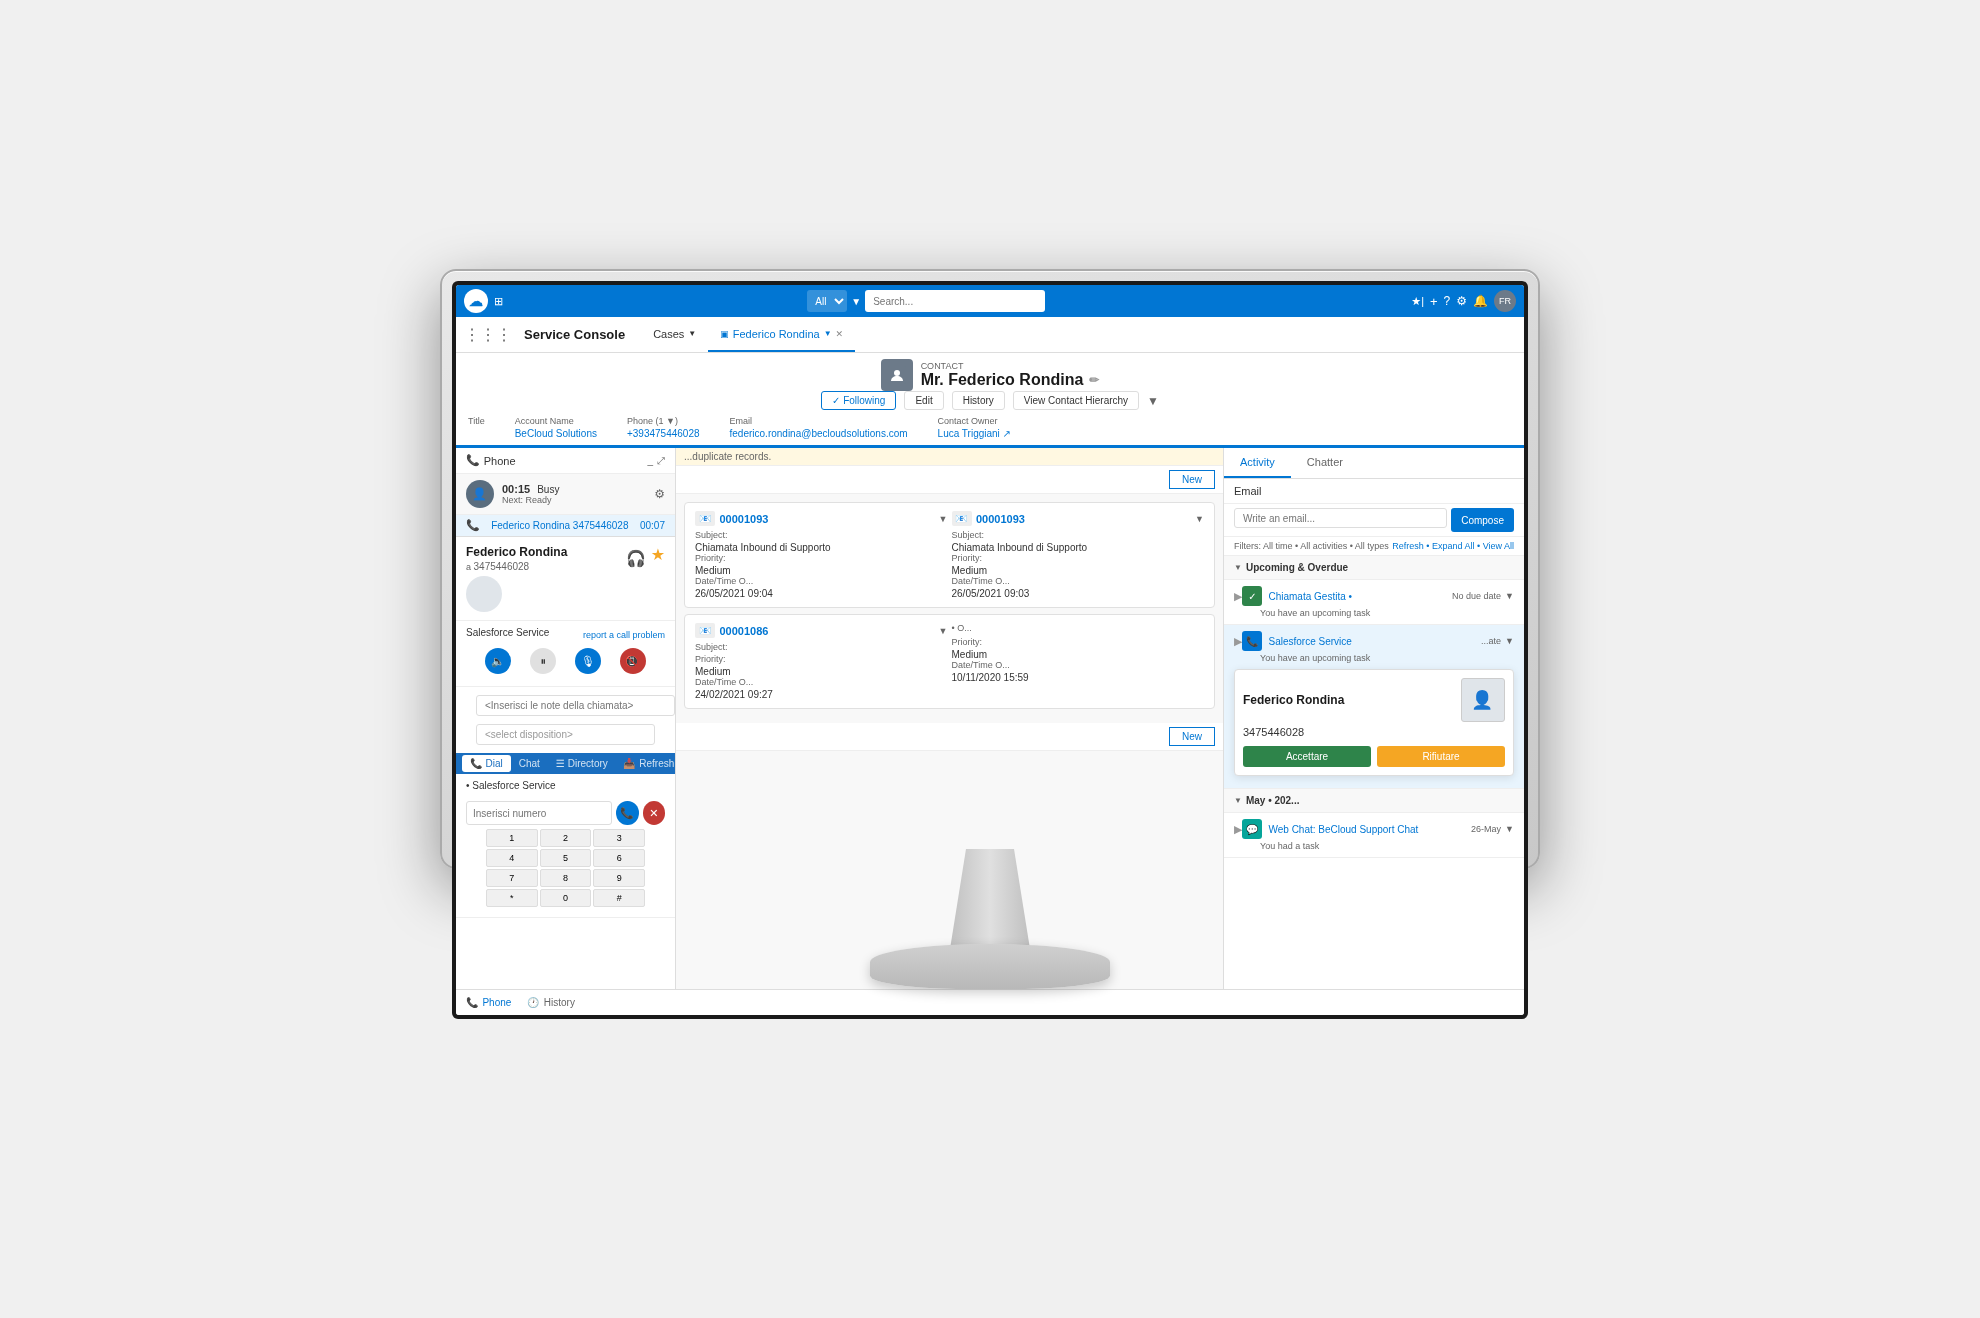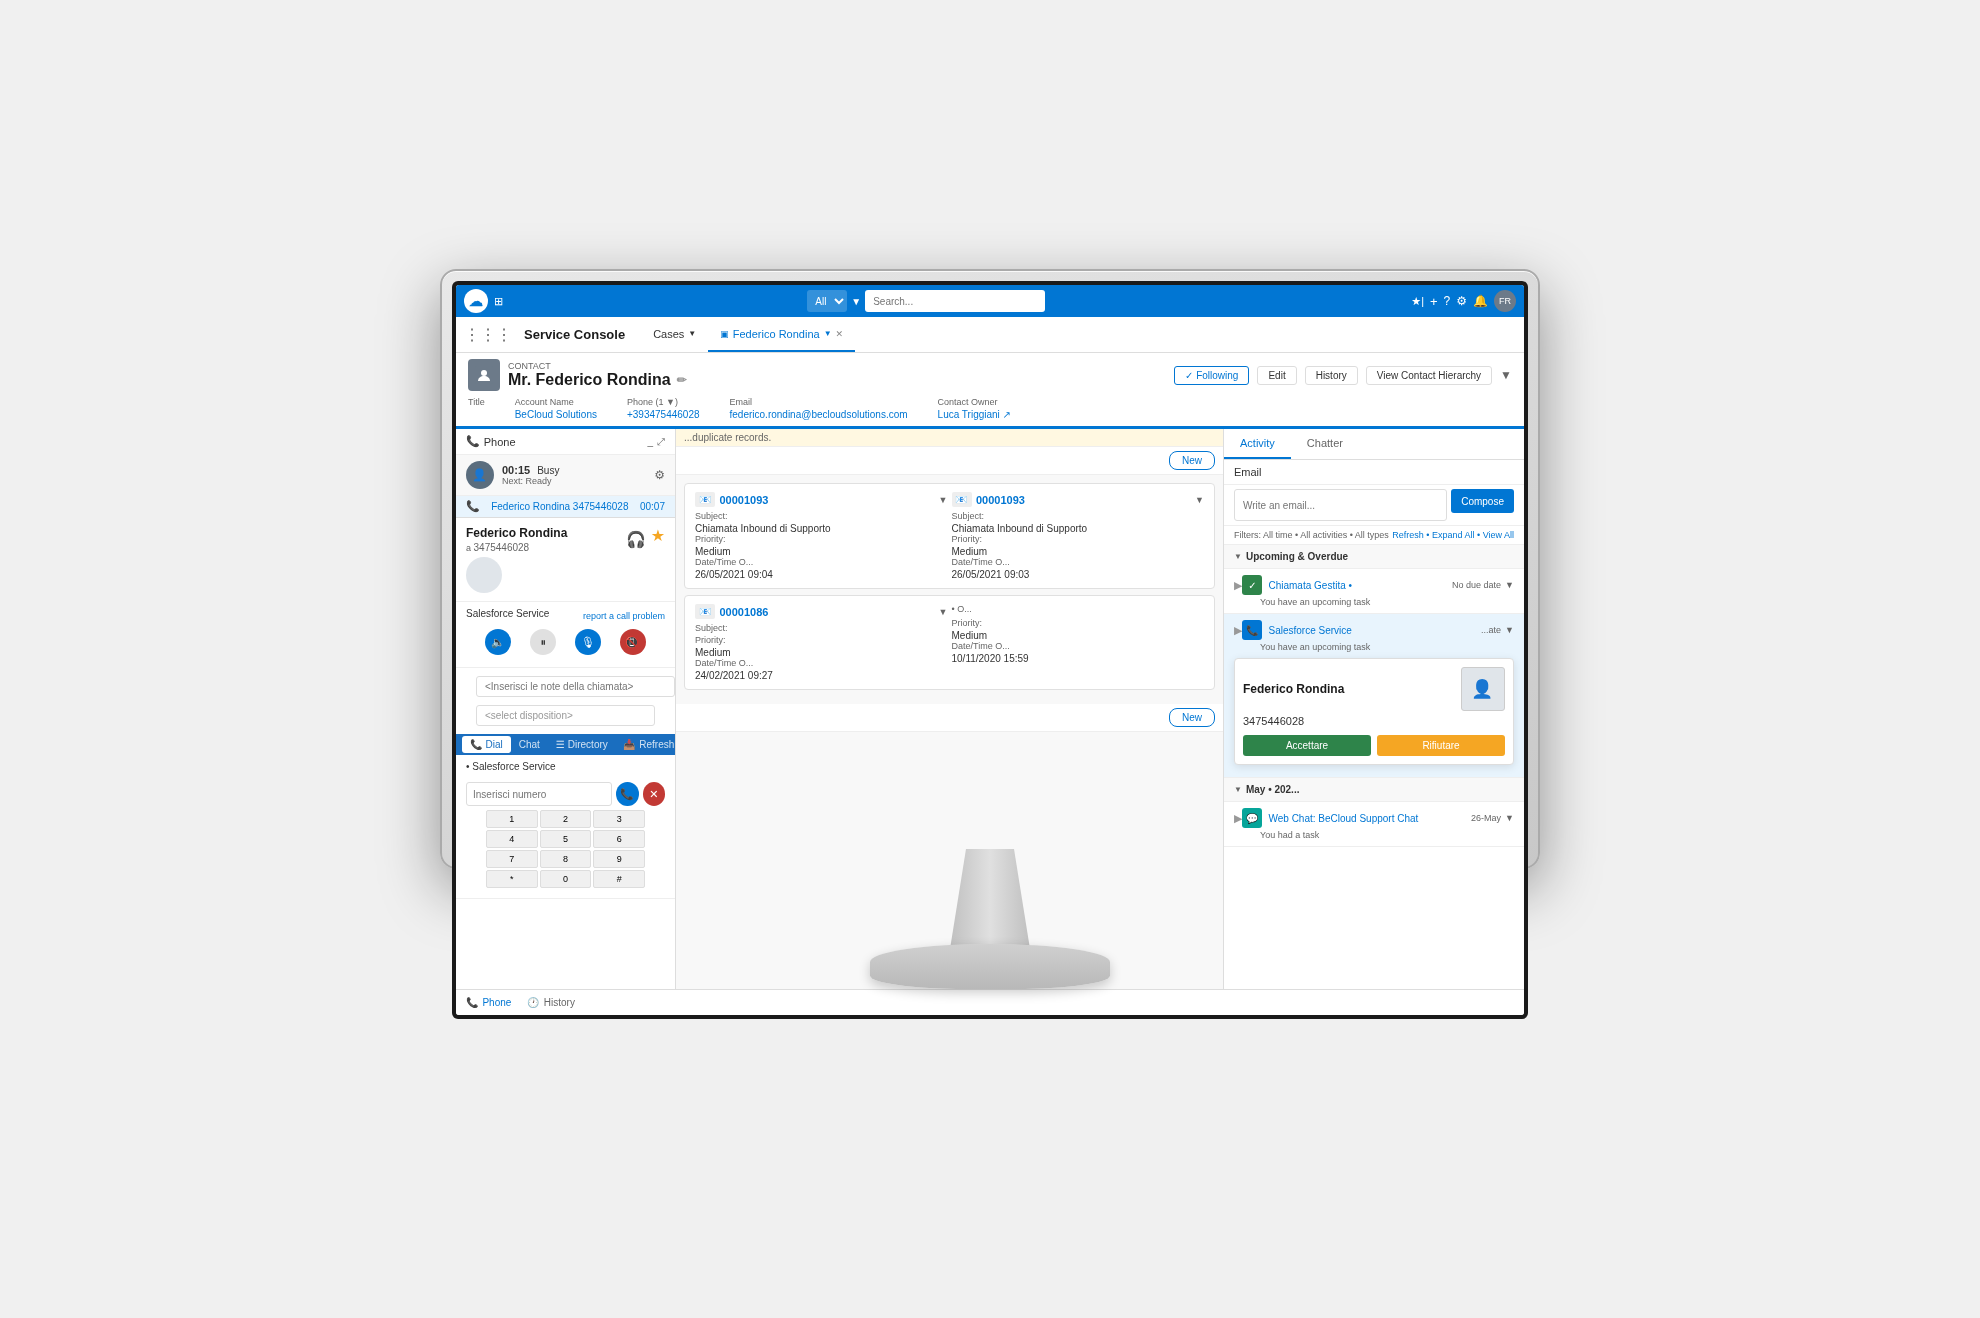--- a/index.html
+++ b/index.html
@@ -215,20 +215,21 @@
       background: white;
       border-bottom: 3px solid #0176d3;
       padding: 6px 12px;
     }
 
     .sf-contact-header-top {
       display: flex;
       align-items: center;
       justify-content: space-between;
       margin-bottom: 6px;
+      flex-direction: column;
     }
 
     .sf-contact-type {
       font-size: 9px;
       color: #666;
       text-transform: uppercase;
     }
 
     .sf-contact-name {
       font-size: 16px;
@@ -562,21 +563,21 @@
       overflow-y: auto;
       display: flex;
       flex-direction: column;
     }
 
     .sf-new-btn {
       font-size: 10px;
       padding: 3px 12px;
       background: white;
       border: 1px solid #0176d3;
-      border-radius: 8px;
+      border-radius: 0;
       color: #0176d3;
       cursor: pointer;
     }
 
     .sf-cases-table {
       padding: 8px;
     }
 
     .sf-case-row {
       background: white;
@@ -685,21 +686,21 @@
 
     .sf-email-compose-row {
       display: flex;
       padding: 4px 10px;
       gap: 4px;
       border-bottom: 1px solid #eee;
     }
 
     .sf-email-input {
       flex: 1;
-      height: 32px;
+      height: 20px;
       border: 1px solid #ddd;
       border-radius: 3px;
       padding: 0 8px;
       font-size: 10px;
       color: #999;
     }
 
     .sf-compose-btn {
       height: 24px;
       padding: 0 10px;

